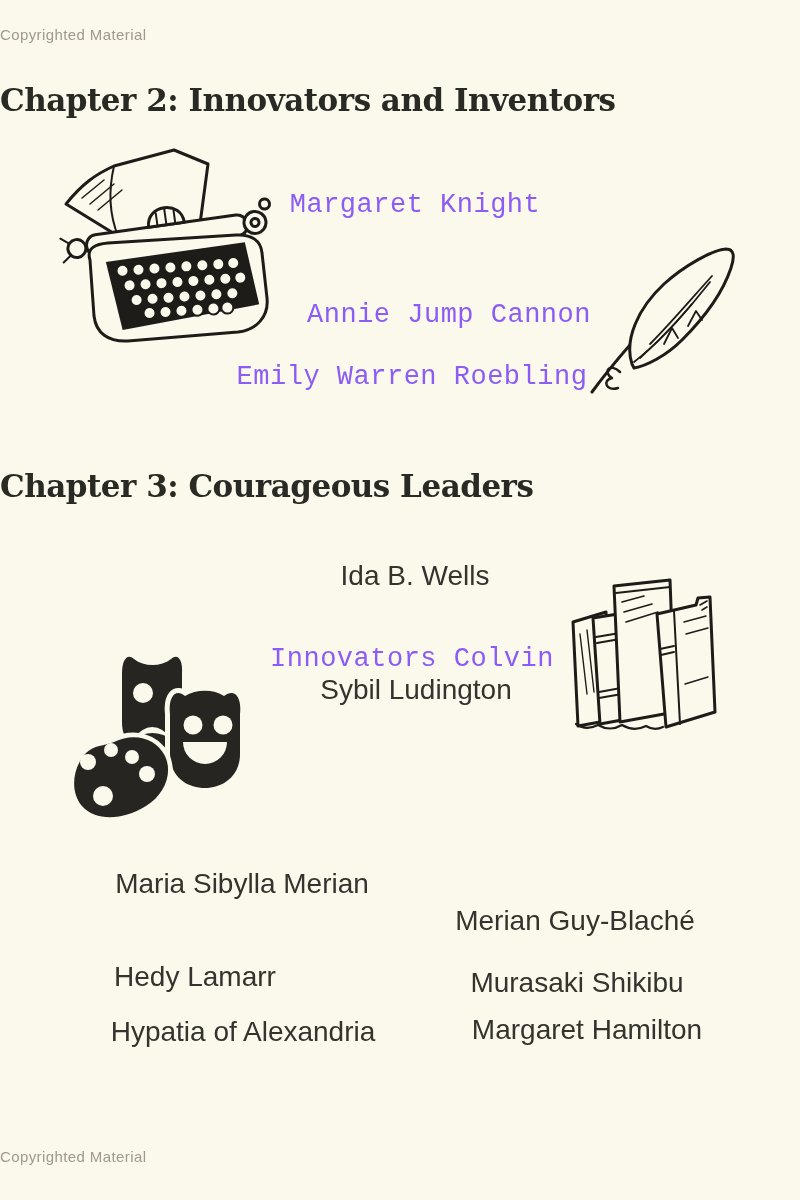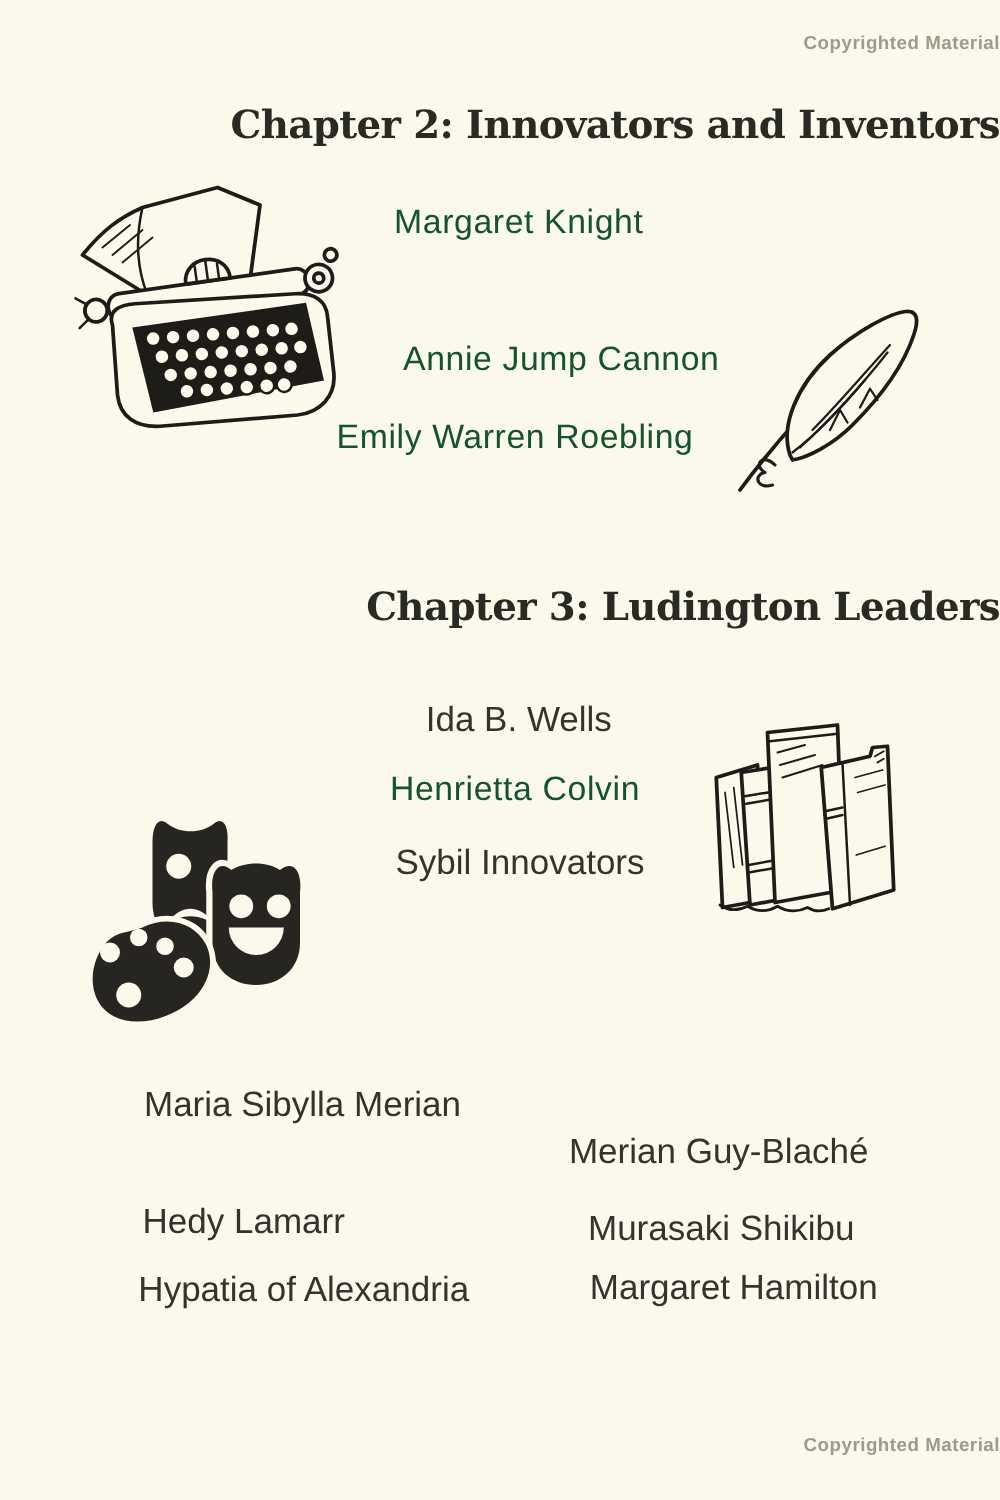--- a/index.html
+++ b/index.html
@@ -3,35 +3,35 @@
 <meta charset="utf-8">
 <style>
   html,body { margin:0; padding:0; }
   .page {
     position:relative; width:800px; height:1200px;
     background:#FBF9EC; overflow:hidden;
     font-family:"Liberation Sans", sans-serif;
   }
   .abs { position:absolute; }
   .copyright {
-    left:0; width:100%; text-align:right;
+    left:0; width:100%; text-align:left;
     font-family:"Liberation Sans", sans-serif;
-    font-weight:700; font-size:15px; letter-spacing:0.4px;
+    font-weight:400; font-size:15px; letter-spacing:0.4px;
     color:#9E9A8C;
   }
   .chapter-title {
-    left:0; width:100%; text-align:right;
+    left:0; width:100%; text-align:left;
     font-family:"DejaVu Serif", serif; font-weight:700;
     font-size:31px; line-height:44px; letter-spacing:-0.5px;
     color:#2A2A25; white-space:pre;
   }
   .name { white-space:nowrap; transform:translateX(-50%); }
   .name.slab {
-    font-family:Liberation Sans, sans-serif; font-size:27px;
-    letter-spacing:0.5px; color:#14532d;
+    font-family:Liberation Mono, monospace; font-size:27px;
+    letter-spacing:0.5px; color:#8b5cf6;margin-top:28px;
   }
   .name.sans {
     font-family:"Liberation Sans", sans-serif; font-size:28px;
     color:#34332E;
   }
   svg { display:block; }
 </style>
 </head>
 <body>
 
@@ -104,26 +104,26 @@
       <path d="M56,120 C48,96 62,64 88,40 C108,22 136,6 150,5 C158,5 159,12 155,24 C147,48 128,74 106,96 C90,112 70,122 58,124 Z" fill="#FBF9EC" stroke-width="3"></path>
       <path d="M64,114 C84,96 112,66 134,38" stroke-width="1.8"></path>
       <path d="M58,118 C76,104 96,84 116,60" stroke-width="1.8"></path>
       <path d="M74,100 C94,80 116,54 136,32" stroke-width="1.8"></path>
       <path d="M88,100 l8,-16 l6,10" stroke-width="1.8"></path>
       <path d="M112,82 l8,-15 l6,9" stroke-width="1.8"></path>
       <path d="M44,128 C34,118 26,128 36,134 C26,136 30,148 42,144" stroke-width="2.5"></path>
     </g>
   </svg>
 
-  <div class="abs chapter-title" style="top:464px"><span>Chapter 3: Ludington Leaders</span><br>
+  <div class="abs chapter-title" style="top:464px"><span>Chapter 3: Courageous Leaders</span><br>
     </div>
 
   <div class="abs name sans" style="left:415px; top:560px">Ida B. Wells</div>
-  <div class="abs name slab" style="left:412px; top:616px">Henrietta Colvin</div>
-  <div class="abs name sans" style="left:416px; top:674px">Sybil Innovators</div>
+  <div class="abs name slab" style="left:412px; top:616px">Innovators Colvin</div>
+  <div class="abs name sans" style="left:416px; top:674px">Sybil Ludington</div>
 
   <svg class="abs" style="left:560px; top:574px" width="162" height="162" viewBox="0 0 162 162">
     <g stroke="#1D1C18" fill="#FBF9EC" stroke-width="3" stroke-linejoin="round" stroke-linecap="round">
       <path d="M13,48 L46,38 L51,146 L18,152 Z"></path>
       <path d="M33,44 L58,40 L62,146 L40,150 Z"></path>
       <path d="M36,63 L60,59 M37,69 L60,65 M39,118 L61,114 M39,124 L62,120" fill="none" stroke-width="2"></path>
       <path d="M54,12 L110,6 L115,138 L60,148 Z"></path>
       <path d="M56,19 L110,13" fill="none" stroke-width="2"></path>
       <path d="M62,28 L84,22 M64,38 L92,30 M66,48 L98,38" fill="none" stroke-width="1.6"></path>
       <path d="M97,40 L136,31 L138,24 L150,23 L155,138 L106,153 Z"></path>

